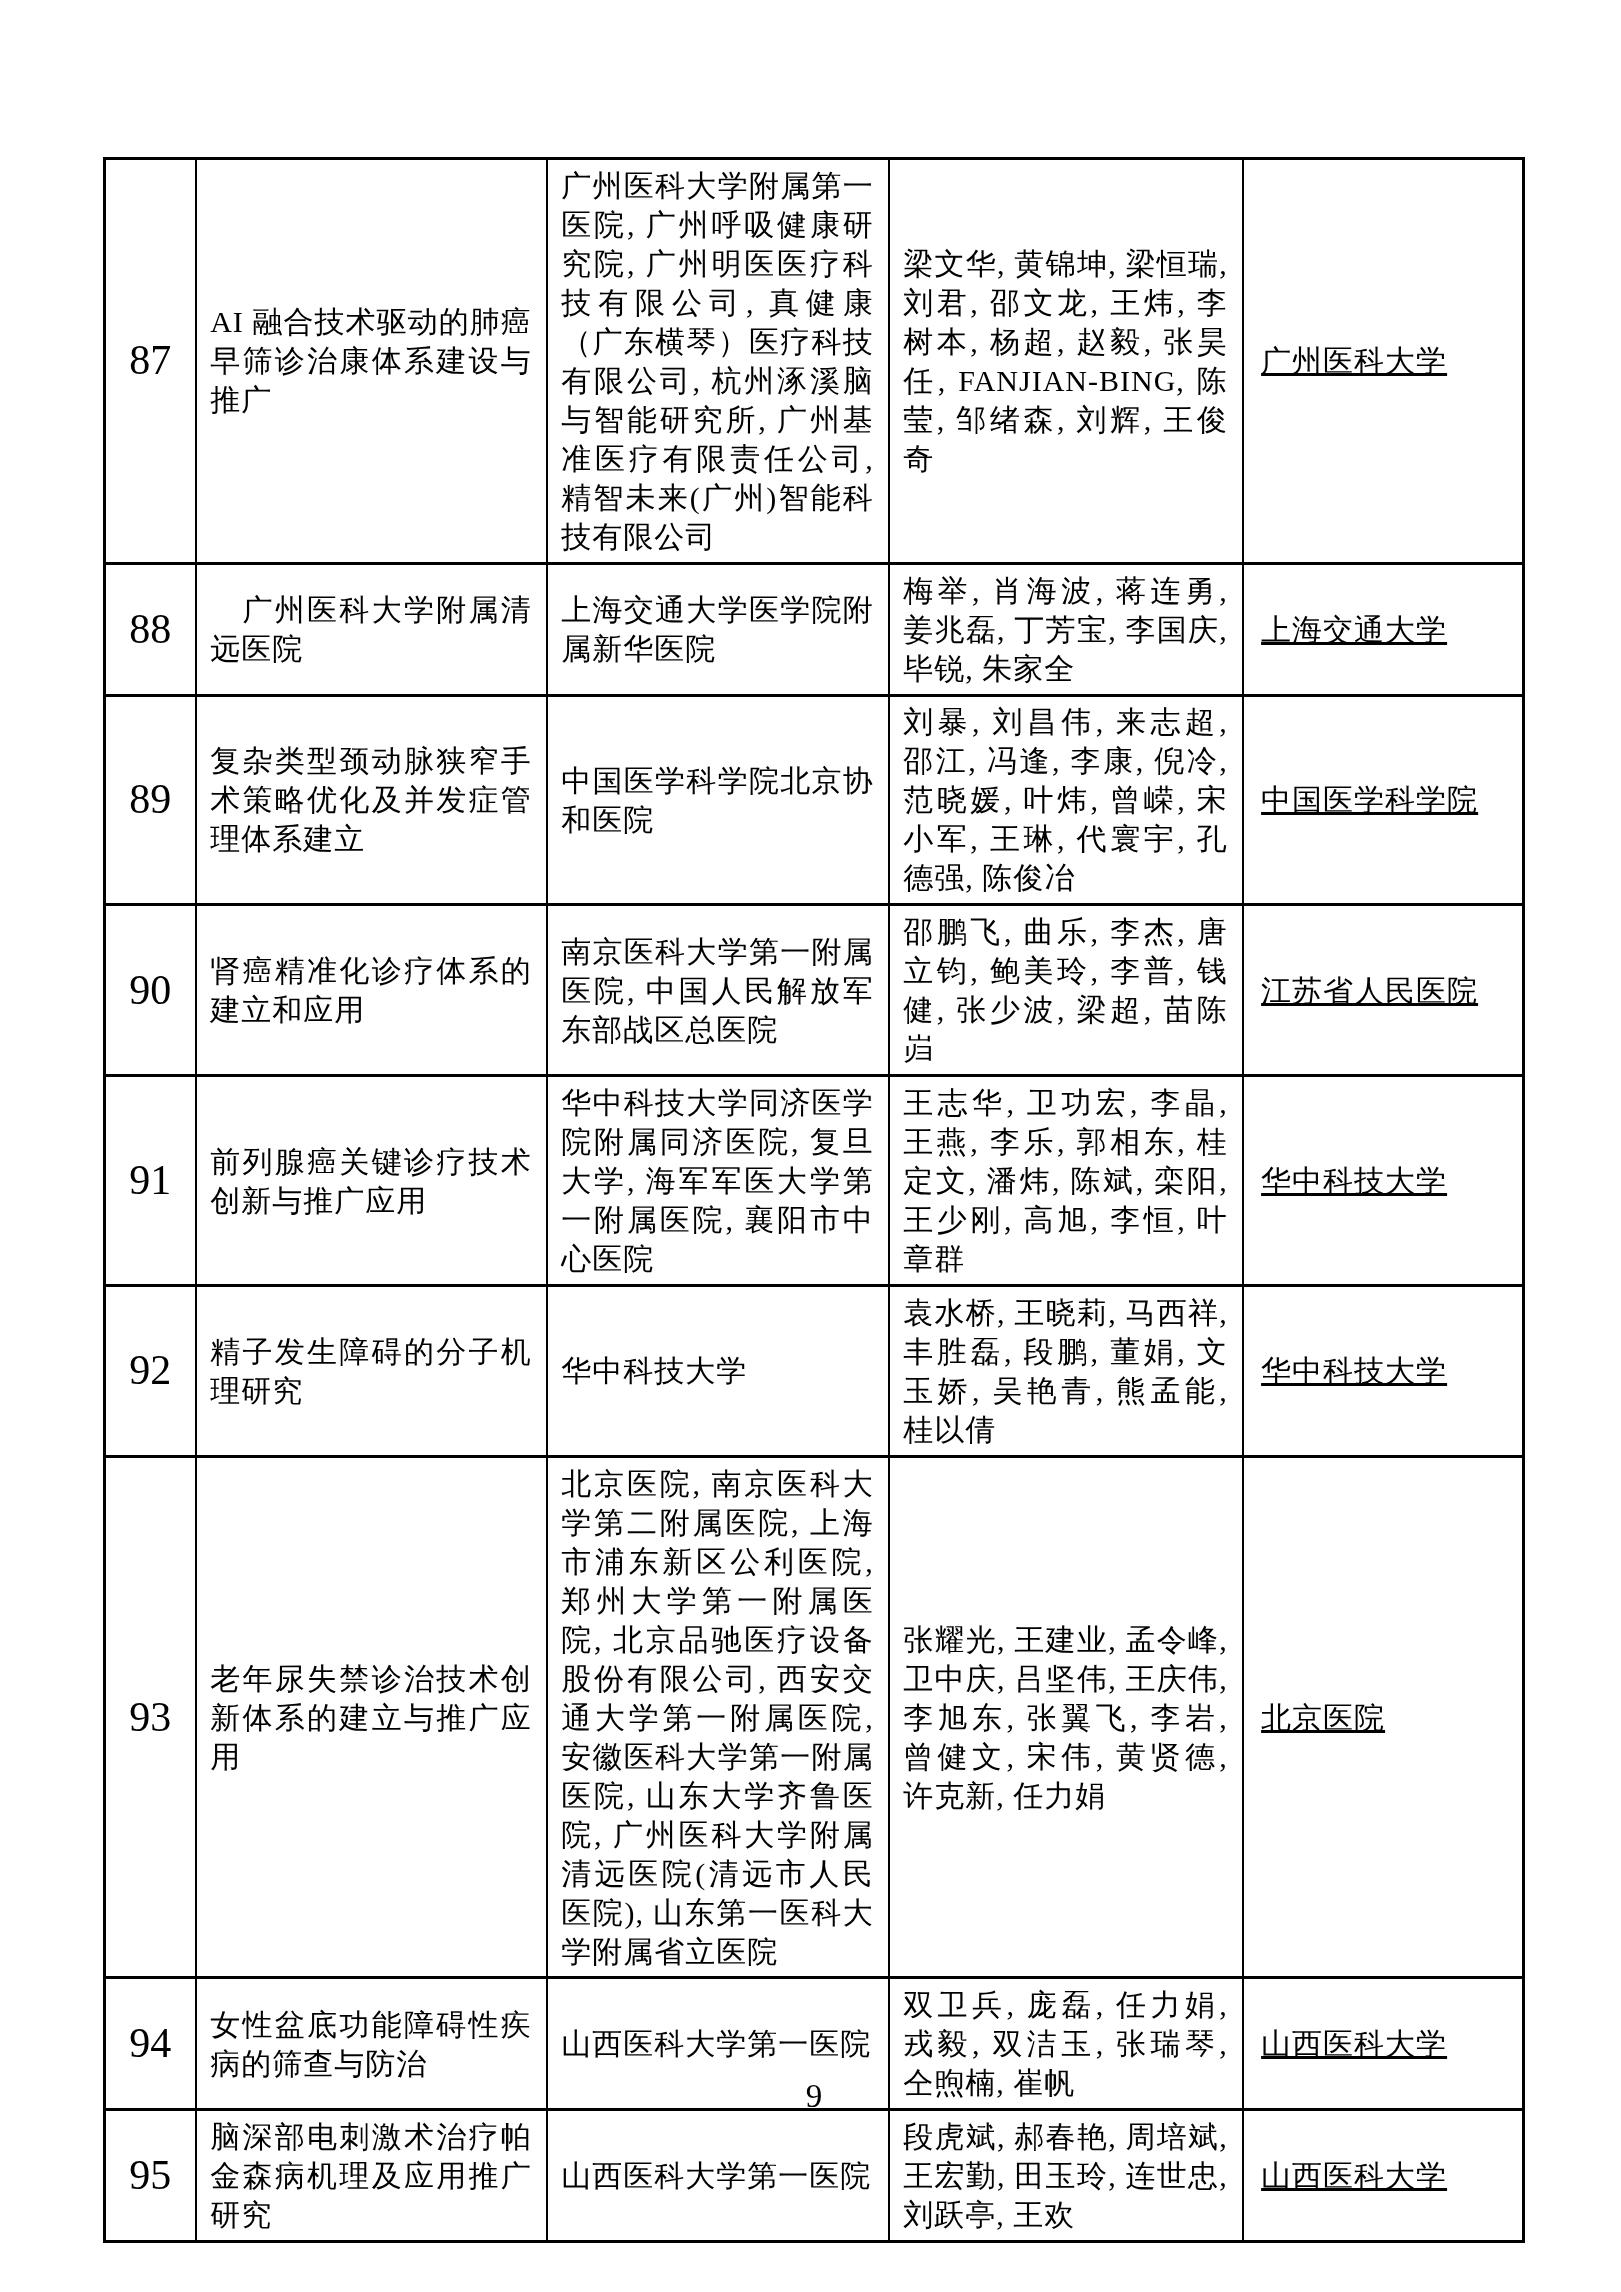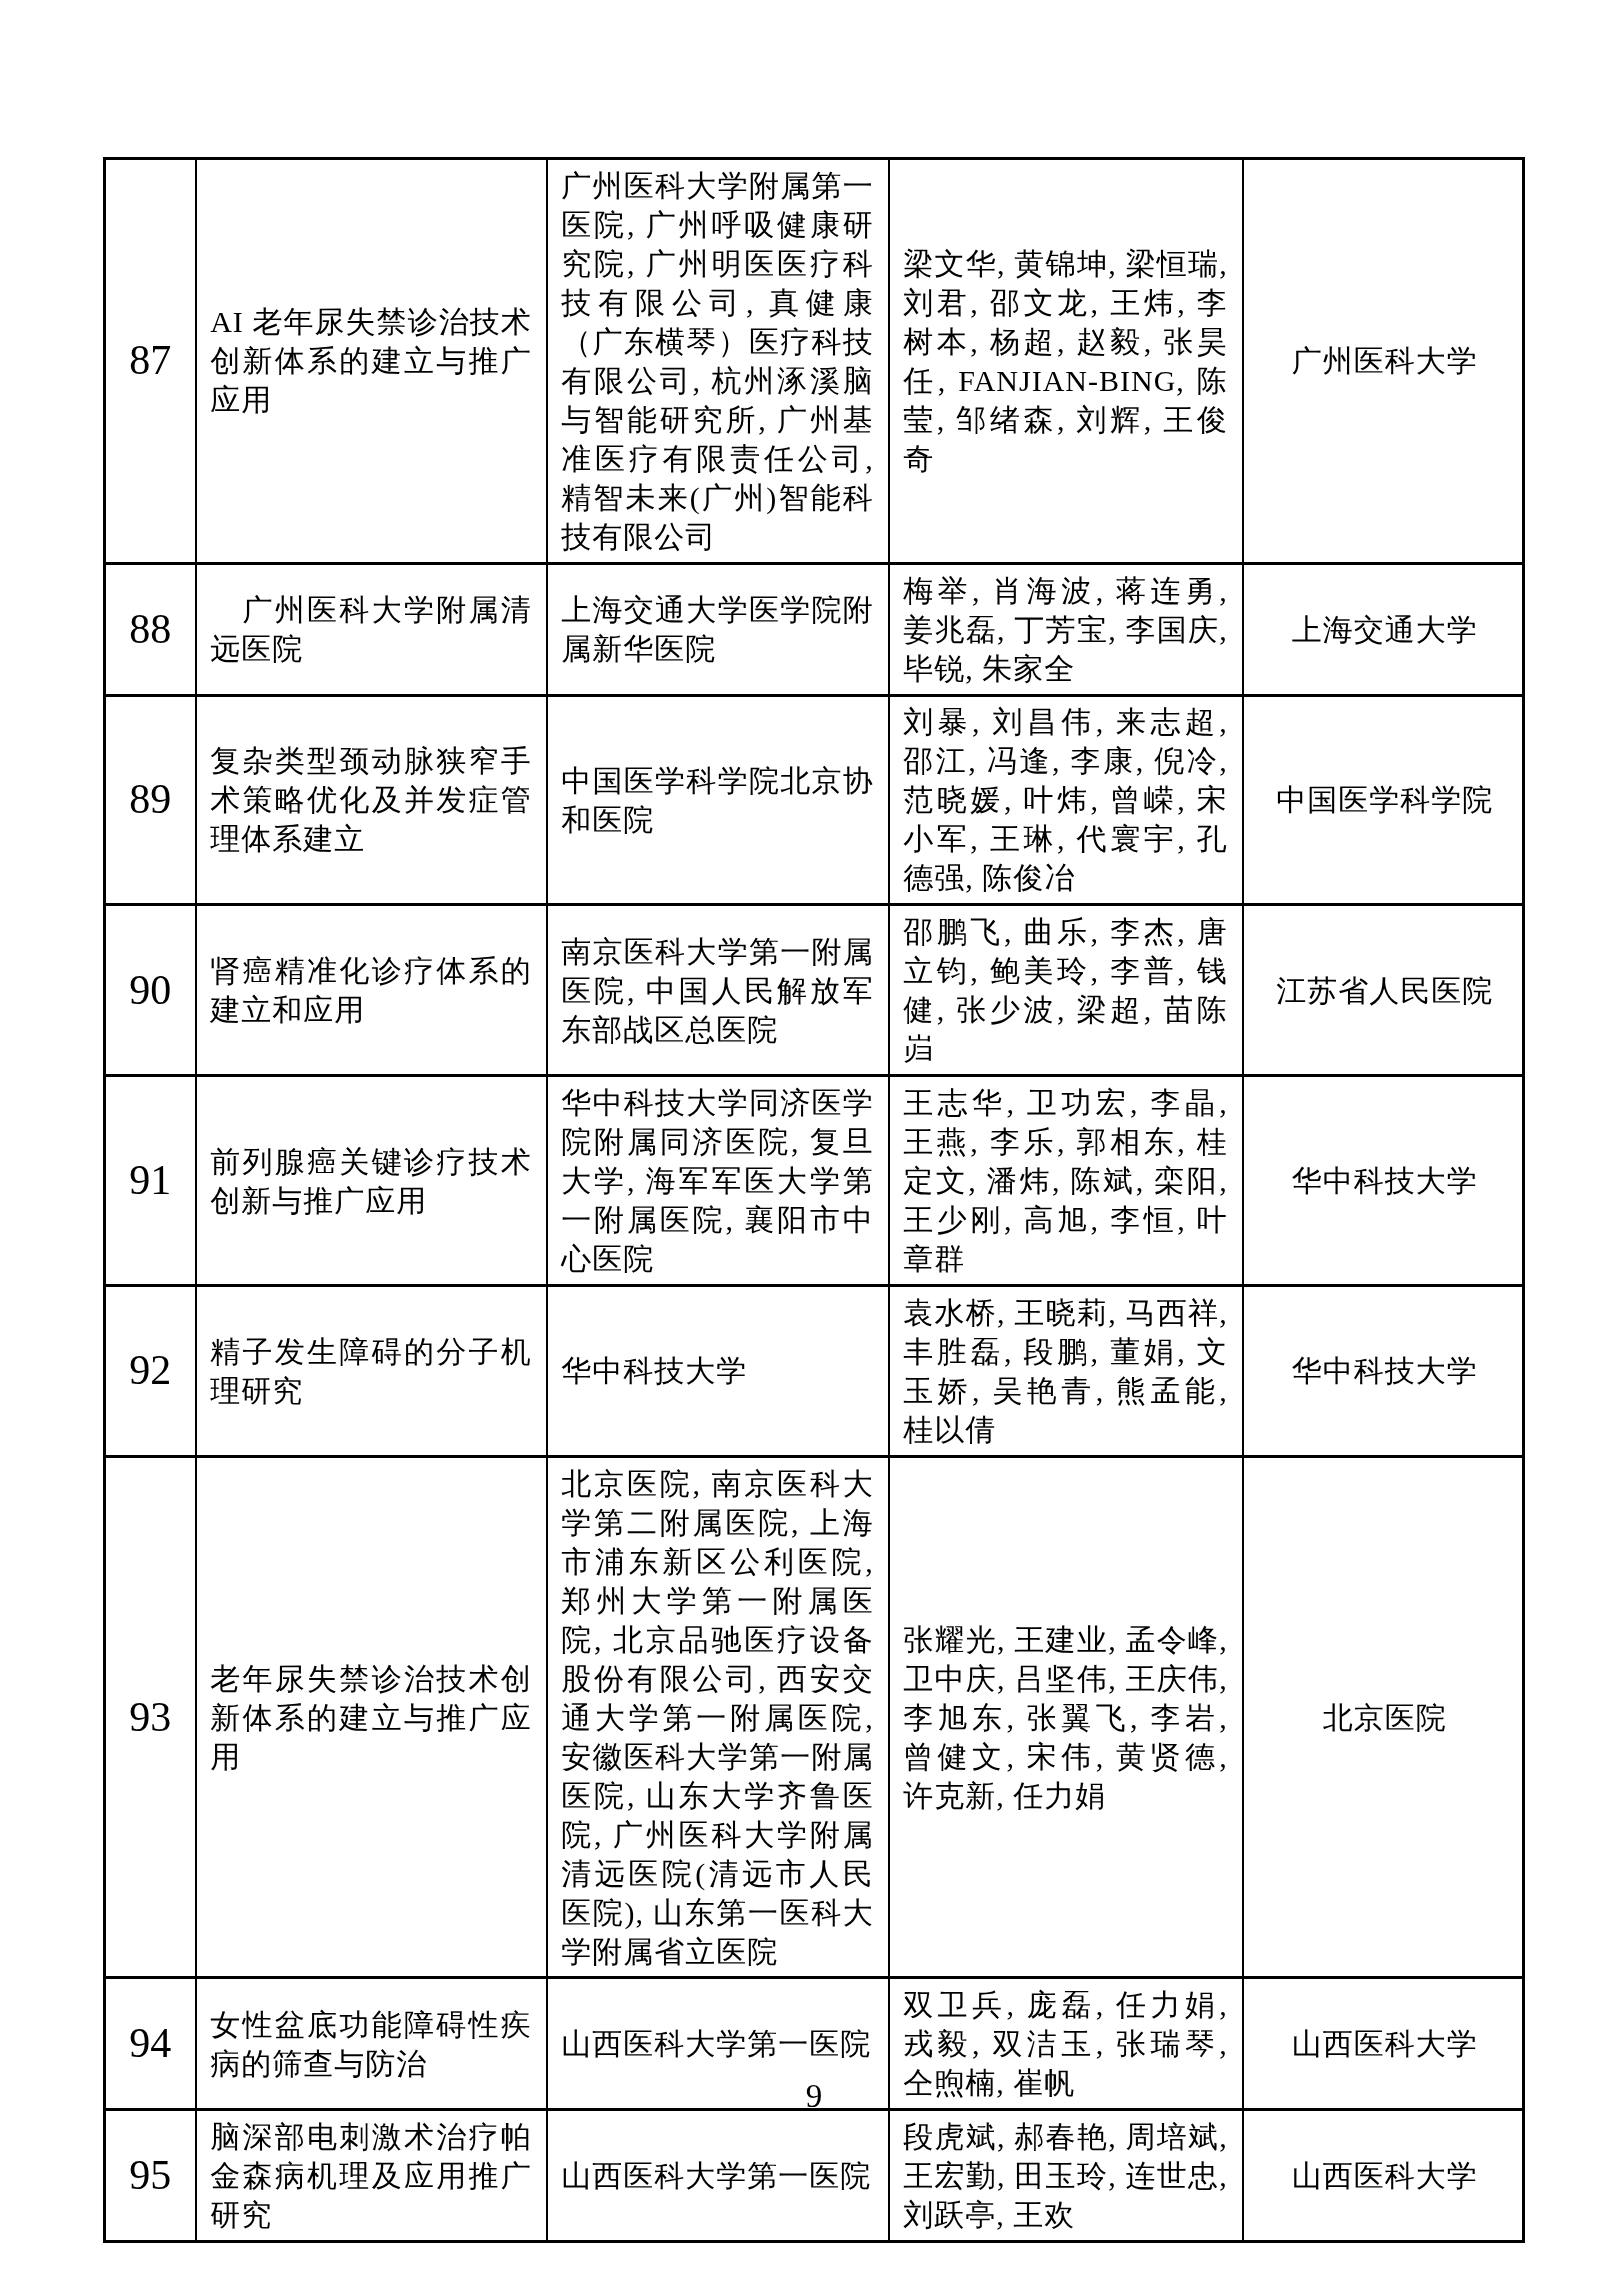--- a/index.html
+++ b/index.html
@@ -46,22 +46,23 @@
     text-align: center;
     font-size: 42px;
     padding: 5.9px 2px;
     letter-spacing: 0;
   }
   td.title, td.inst, td.people {
     text-align: justify;
     text-align-last: left;
   }
   td.rec {
-    text-align: center;
+    text-align: left;
     padding-left: 17.6px;
+    text-decoration: underline;
   }
   .page-number {
     position: absolute;
     left: 765px;
     top: 2078px;
     width: 98px;
     text-align: center;
     font-size: 33px;
     color: #000;
   }
@@ -75,21 +76,21 @@
     <colgroup>
       <col class="c-no">
         <col class="c-title">
         <col class="c-inst">
         <col class="c-people">
         <col class="c-rec">
     </colgroup>
     <tbody>
       <tr style="height:370px">
         <td class="no">87</td>
-        <td class="title">AI 老年尿失禁诊治技术创新体系的建立与推广应用</td>
+        <td class="title">AI 融合技术驱动的肺癌早筛诊治康体系建设与推广</td>
         <td class="inst">广州医科大学附属第一医院, 广州呼吸健康研究院, 广州明医医疗科技有限公司, 真健康（广东横琴）医疗科技有限公司, 杭州涿溪脑与智能研究所, 广州基准医疗有限责任公司, 精智未来(广州)智能科技有限公司</td>
         <td class="people">梁文华, 黄锦坤, 梁恒瑞, 刘君, 邵文龙, 王炜, 李树本, 杨超, 赵毅, 张昊任, FANJIAN-BING, 陈莹, 邹绪森, 刘辉, 王俊奇</td>
         <td class="rec">广州医科大学</td>
       </tr>
       <tr style="height:119px">
         <td class="no">88</td>
         <td class="title">　广州医科大学附属清远医院</td>
         <td class="inst">上海交通大学医学院附属新华医院</td>
         <td class="people">梅举, 肖海波, 蒋连勇, 姜兆磊, 丁芳宝, 李国庆, 毕锐, 朱家全</td>
         <td class="rec">上海交通大学</td>

